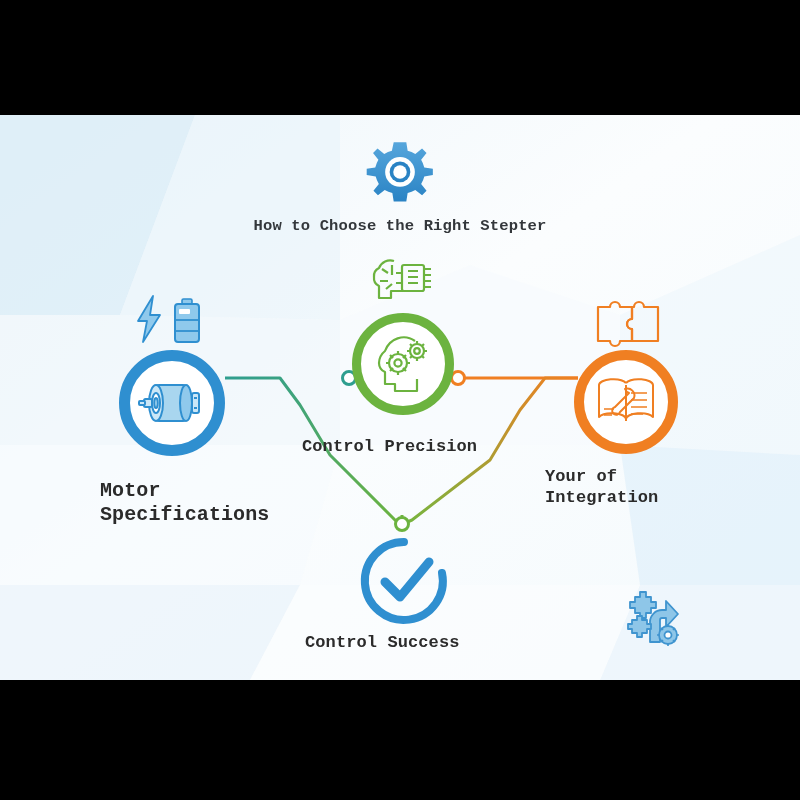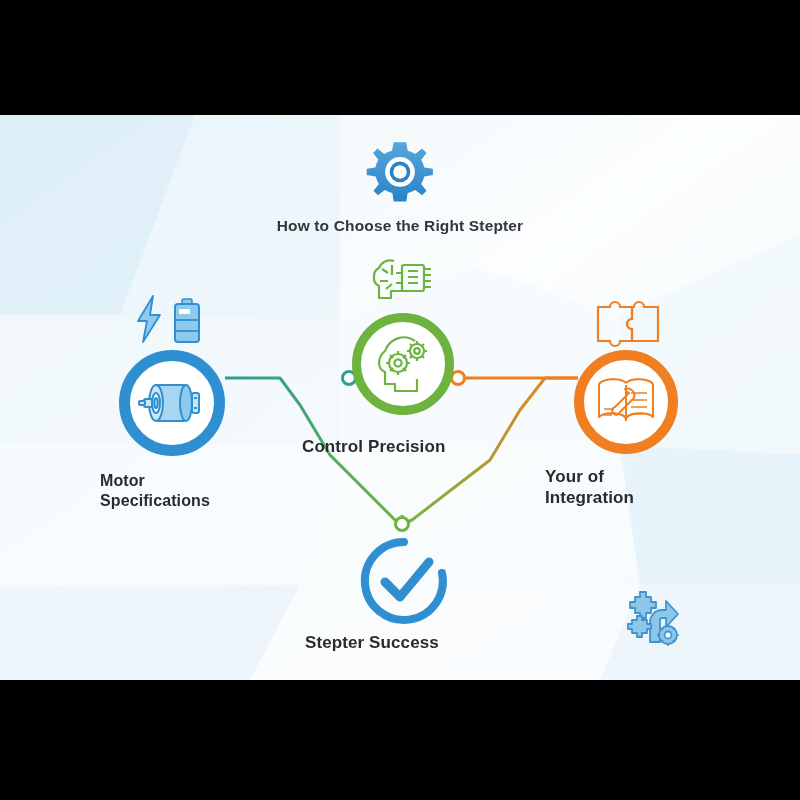--- a/index.html
+++ b/index.html
@@ -1,19 +1,19 @@
 <!DOCTYPE html>
 <html><head>
 <meta charset="utf-8">
 <style>
   html,body{margin:0;padding:0;background:#000;}
   body{width:800px;height:800px;overflow:hidden;
        font-family:"Liberation Sans","DejaVu Sans",sans-serif;}
 
-  #stage{position:relative;width:640px;height:800px;background:#be185d;}
+  #stage{position:relative;width:640px;height:800px;background:#be185d;font-family:Liberation Mono, monospace;}
 
   
   .letterbox{position:absolute;left:0;width:800px;background:#000;z-index:40;}
   .letterbox.top{top:0;height:115px;}
   .letterbox.bottom{top:680px;height:120px;}
 
   
   #slide{position:absolute;left:0;top:115px;width:800px;height:565px;
          background:linear-gradient(135deg,#f2f8fc 0%,#fbfdfe 40%,#f7fbfd 100%);
          overflow:hidden;}
@@ -144,21 +144,21 @@
           <ellipse cx="18" cy="30" rx="4" ry="10" fill="#ffffff"></ellipse>
           <ellipse cx="18" cy="30" rx="1.8" ry="5" fill="#a9d6ef"></ellipse>
           <rect x="6" y="26" width="8" height="8" rx="1.5" fill="#cbe7f7"></rect>
           <rect x="1" y="28" width="6" height="4" rx="1" fill="#cbe7f7"></rect>
           <rect x="54" y="20" width="7" height="20" rx="2" fill="#cbe7f7"></rect>
           <line x1="56" y1="25" x2="59" y2="25"></line>
           <line x1="56" y1="35" x2="59" y2="35"></line>
         </g>
       </svg>
 
-      <div class="label" style="left:-15px;top:176px;width:160px;font-size:16px;">
+      <div class="label" style="left:-15px;top:184px;width:160px;font-size:20px;">
         <div>Motor</div>
         <div>Specifications</div>
       </div>
     </div>
 
     <div class="node" style="left:330px;top:140px;width:145px;height:200px;">
 
       <svg class="ico" style="left:32px;top:0px;" width="80" height="58" viewBox="0 0 80 58">
         <g fill="none" stroke="#6cb33f" stroke-width="2.2" stroke-linejoin="round">
           <path d="M32 6 a12 12 0 0 0-15 7 a9 9 0 0 0-5 9 a9 9 0 0 0 5 9 l0 12 l12 0 l0-7 l14 0"></path>
@@ -214,21 +214,21 @@
         <div>Integration</div>
       </div>
     </div>
 
     <div class="node" style="left:340px;top:420px;width:125px;height:120px;">
       <svg class="ico" style="left:18px;top:0px;" width="92" height="92" viewBox="0 0 92 92">
         <path d="M46 7 a39 39 0 1 0 38 31" fill="none" stroke="#2f8fd0" stroke-width="8" stroke-linecap="round"></path>
         <path d="M27 47 L42 62 L71 27" fill="none" stroke="#2f8fd0" stroke-width="9" stroke-linecap="round" stroke-linejoin="round"></path>
       </svg>
       <div class="label" style="left:-35px;top:98px;width:195px;font-size:17px;">
-        <div>Stepter Success</div>
+        <div>Control Success</div>
       </div>
     </div>
 
     <svg class="deco" style="left:620px;top:465px;" width="70" height="70" viewBox="0 0 70 70">
       <g fill="#8ec6e8" stroke="#3f94cf" stroke-width="1.8" stroke-linejoin="round">
         <path d="M10 22 l5 0 0-5 5 0 0-5 6 0 0 5 5 0 0 5 5 0 0 6 -5 0 0 5 -5 0 0 5 -6 0 0-5 -5 0 0-5 -5 0 z"></path>
         <path d="M30 62 l0-20 a12 12 0 0 1 12-12 l4 0 0-9 12 13 -12 13 0-9 -4 0 a2 2 0 0 0-2 2 l0 22 z"></path>
         <path d="M8 44 l4 0 0-4 5 0 0-4 5 0 0 4 5 0 0 4 4 0 0 5 -4 0 0 4 -5 0 0 4 -5 0 0-4 -5 0 0-4 -4 0 z"></path>
         <circle cx="48" cy="55" r="9" fill="#8ec6e8"></circle>
         <circle cx="48" cy="55" r="3.5" fill="#ffffff"></circle>

